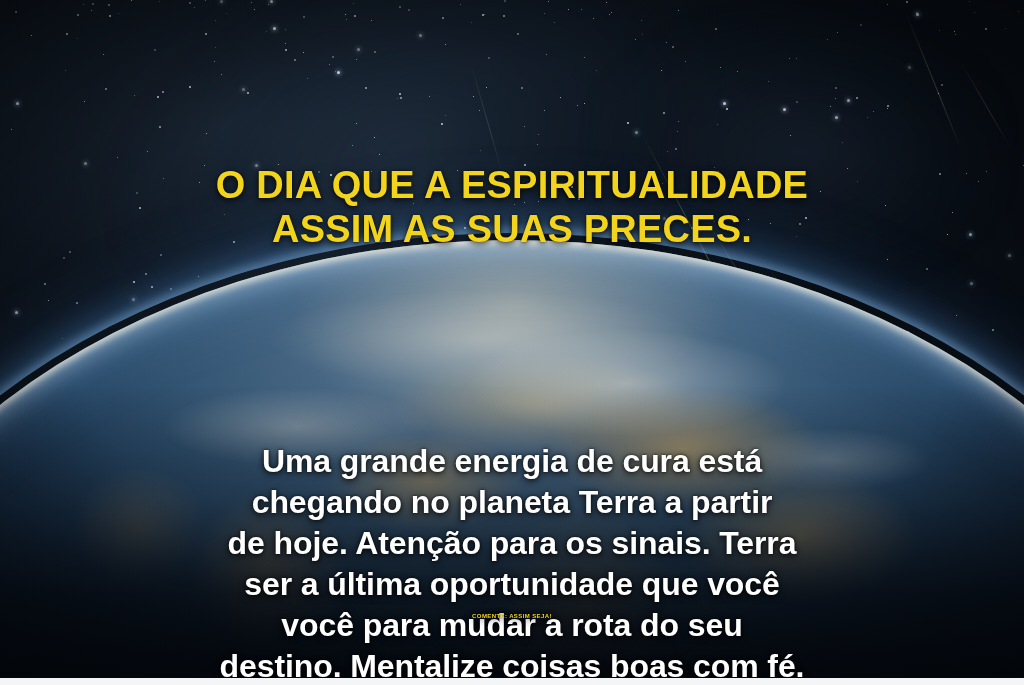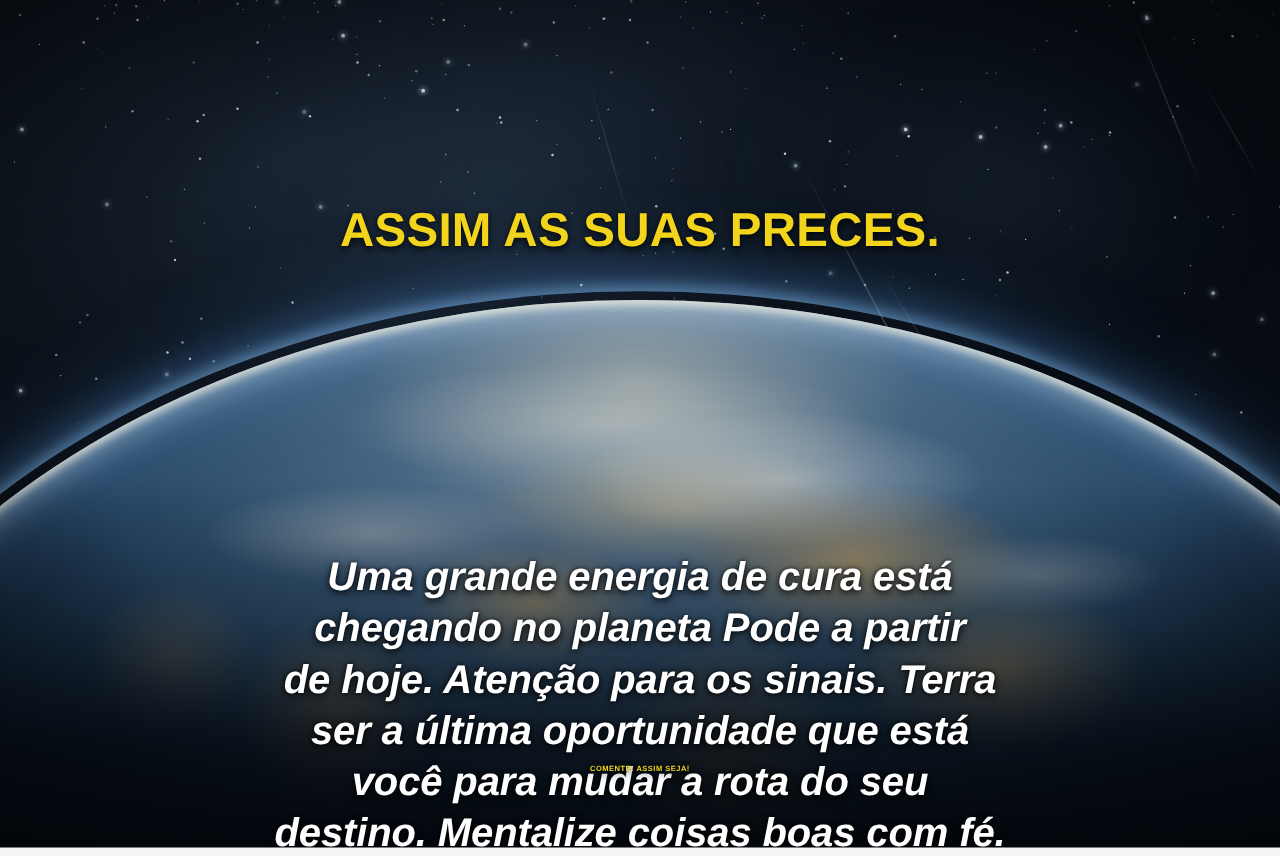--- a/index.html
+++ b/index.html
@@ -223,21 +223,21 @@
     left: 50px;
     right: 50px;
     top: 441px;
     color: #ffffff;
     font-size: 32px;
     font-weight: bold;
     line-height: 1.28;
     letter-spacing: -0.1px;
     text-shadow: 0 2px 7px rgba(0,0,0,0.85), 0 0 3px rgba(0,0,0,0.7);
   }
-  .body-copy .bd-line { display: block; white-space: nowrap; font-style: italic; }
+  .body-copy .bd-line { display: block; white-space: nowrap; }
 
   .cta {
     position: absolute;
     left: 0;
     right: 0;
     top: 613px;
     color: #f2d41c;
     font-size: 36px;
     font-weight: bold;
     letter-spacing: 0.4px;
@@ -541,28 +541,29 @@
     <div class="atmo"></div>
   </div>
 
   <div class="side-vignette"></div>
   <div class="bottom-shade"></div>
 
   <div class="content">
 
 
     <div class="headline">
+      <span class="hl-line" style="display: block;">O DIA QUE A ESPIRITUALIDADE</span>
       <span class="hl-line" style="display: block;">ASSIM AS SUAS PRECES.</span>
     </div>
 
     <div class="body-copy">
       <span class="bd-line" style="display: block;">Uma grande energia de cura está</span>
-      <span class="bd-line" style="display: block;">chegando no planeta Pode a partir</span>
+      <span class="bd-line" style="display: block;">chegando no planeta Terra a partir</span>
       <span class="bd-line" style="display: block;">de hoje. Atenção para os sinais. Terra</span>
-      <span class="bd-line" style="display: block;">ser a última oportunidade que está</span>
+      <span class="bd-line" style="display: block;">ser a última oportunidade que você</span>
       <span class="bd-line" style="display: block;">você para mudar a rota do seu</span>
       <span class="bd-line" style="display: block;">destino. Mentalize coisas boas com fé.</span>
     </div>
 
     <div class="cta" style="display: block; font-size: 6px;">COMENTE: ASSIM SEJA!</div>
   </div>
 
   <div class="footer-strip"></div>
 </div>
 

